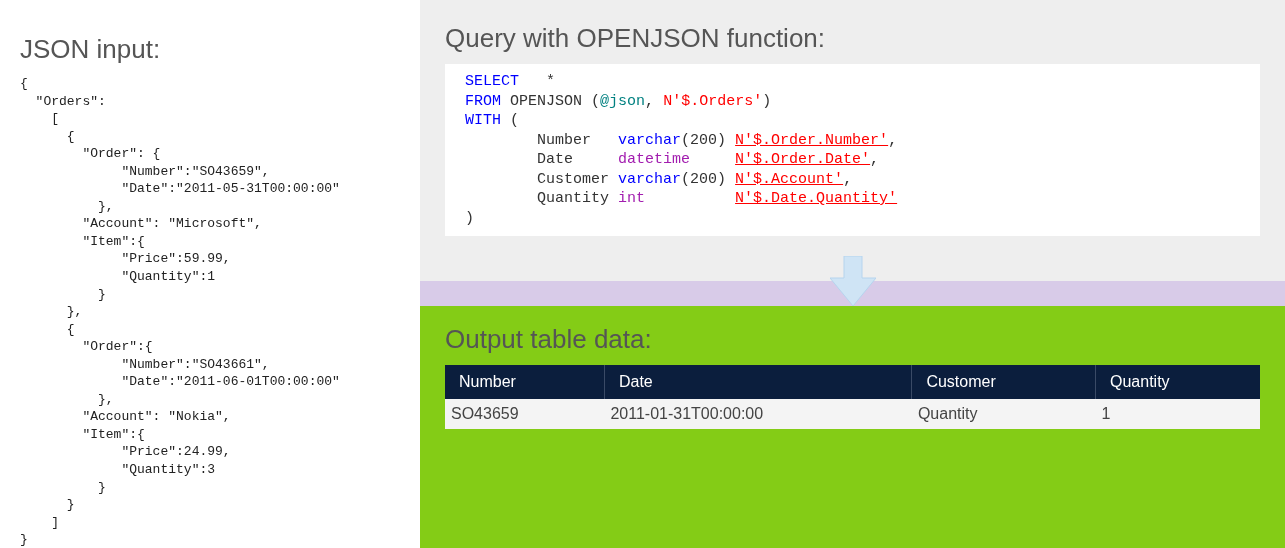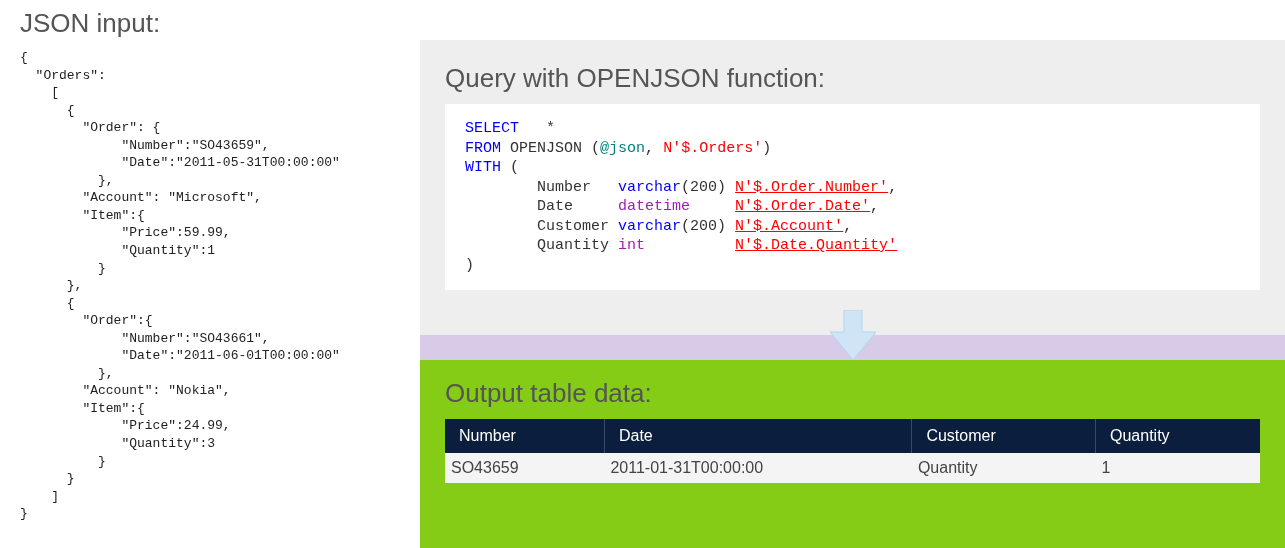--- a/index.html
+++ b/index.html
@@ -11,49 +11,48 @@
     background: #fff;
     color: #333;
   }
   .container {
     display: flex;
     width: 100%;
     height: 100%;
   }
   .left-panel {
     width: 420px;
-    padding: 0 20px;
+    padding: 26px 20px;
     box-sizing: border-box;
   }
   .right-panel {
     flex: 1;
     display: flex;
     flex-direction: column;
-    margin-top: 40px;
   }
   .section-title {
     font-size: 26px;
     font-weight: 300;
     color: #555;
     margin: 8px 0 10px 0;
   }
   .json-code {
     font-family: "Consolas", "Courier New", monospace;
     font-size: 13px;
     line-height: 1.35;
     white-space: pre;
     color: #222;
   }
   .query-panel {
     background: #eeeeee;
     padding: 15px 25px 20px 25px;
   }
   .query-box {
     background: #fff;
-    padding: 15px 20px;
+    padding: 8px 20px;
     font-family: "Consolas", "Courier New", monospace;
     font-size: 15px;
     line-height: 1.3;
     white-space: pre;
   }
   .kw-blue { color: #0000ff; }
   .kw-red { color: #ff0000; }
   .kw-link { color: #a21caf; }
   .kw-red-link { color: #ff0000; text-decoration: underline; }
   .kw-teal { color: #008080; }

